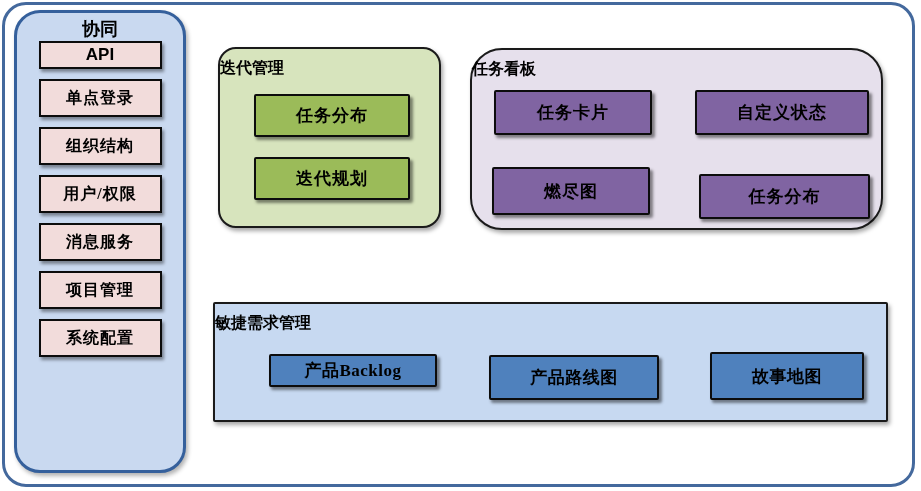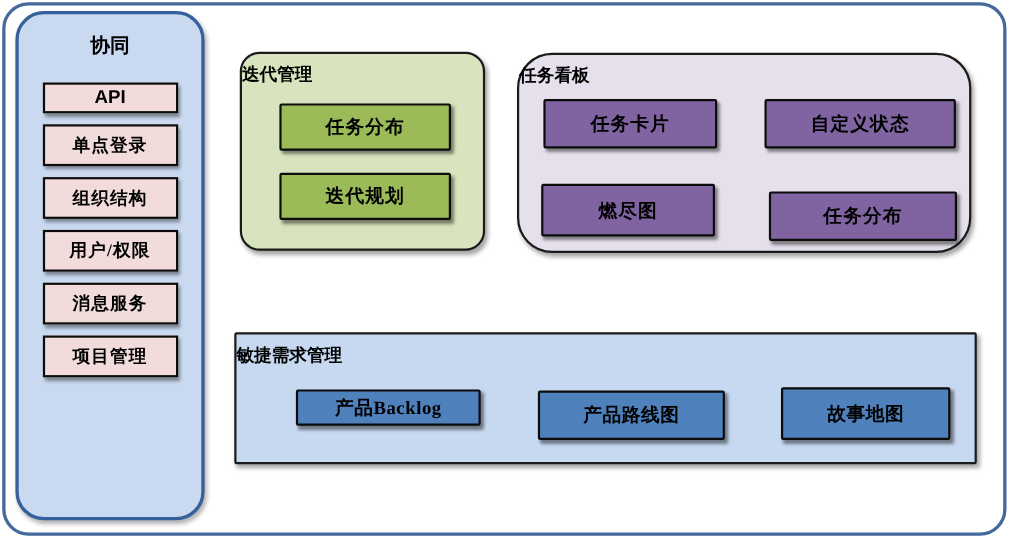--- a/index.html
+++ b/index.html
@@ -29,26 +29,26 @@
     position: absolute;
     left: 14px; top: 10px;
     width: 172px; height: 463px;
     background: var(--sidebar-fill, #c9d9f0);
     border: 3.5px solid var(--sidebar-border, #35609c);
     border-radius: 26px;
     box-shadow: 2px 3px 4px rgba(0,0,0,0.30);
   }
   .sidebar-title {
     text-align: center;
-    padding-top: 16px;
+    padding-top: 4px;
     font-size: 18px;
     line-height: 24px;
     font-weight: bold;
   }
-  .sb-items { margin-top: 22px; }
+  .sb-items { }
   .sb-item {
     width: 123px;
     height: 38px;
     margin: 0 auto 10px auto;
     background: var(--pink-fill, #f2dcdb);
     border: 2.5px solid #0c0c0c;
     box-shadow: 2px 3px 3px rgba(0,0,0,0.40);
     display: flex;
     align-items: center;
     justify-content: center;
@@ -131,20 +131,21 @@
 
   <aside class="sidebar">
     <div class="sidebar-title">协同</div>
     <div class="sb-items">
       <div class="sb-item short latin">API</div>
       <div class="sb-item">单点登录</div>
       <div class="sb-item">组织结构</div>
       <div class="sb-item">用户/权限</div>
       <div class="sb-item">消息服务</div>
       <div class="sb-item">项目管理</div>
+      <div class="sb-item">系统配置</div>
     </div>
   </aside>
 
   <section class="group group-iteration">
     <div class="group-title">迭代管理</div>
     <div class="card green card-user-story">任务分布</div>
     <div class="card green card-iteration-planning">迭代规划</div>
   </section>
 
   <section class="group group-kanban">

